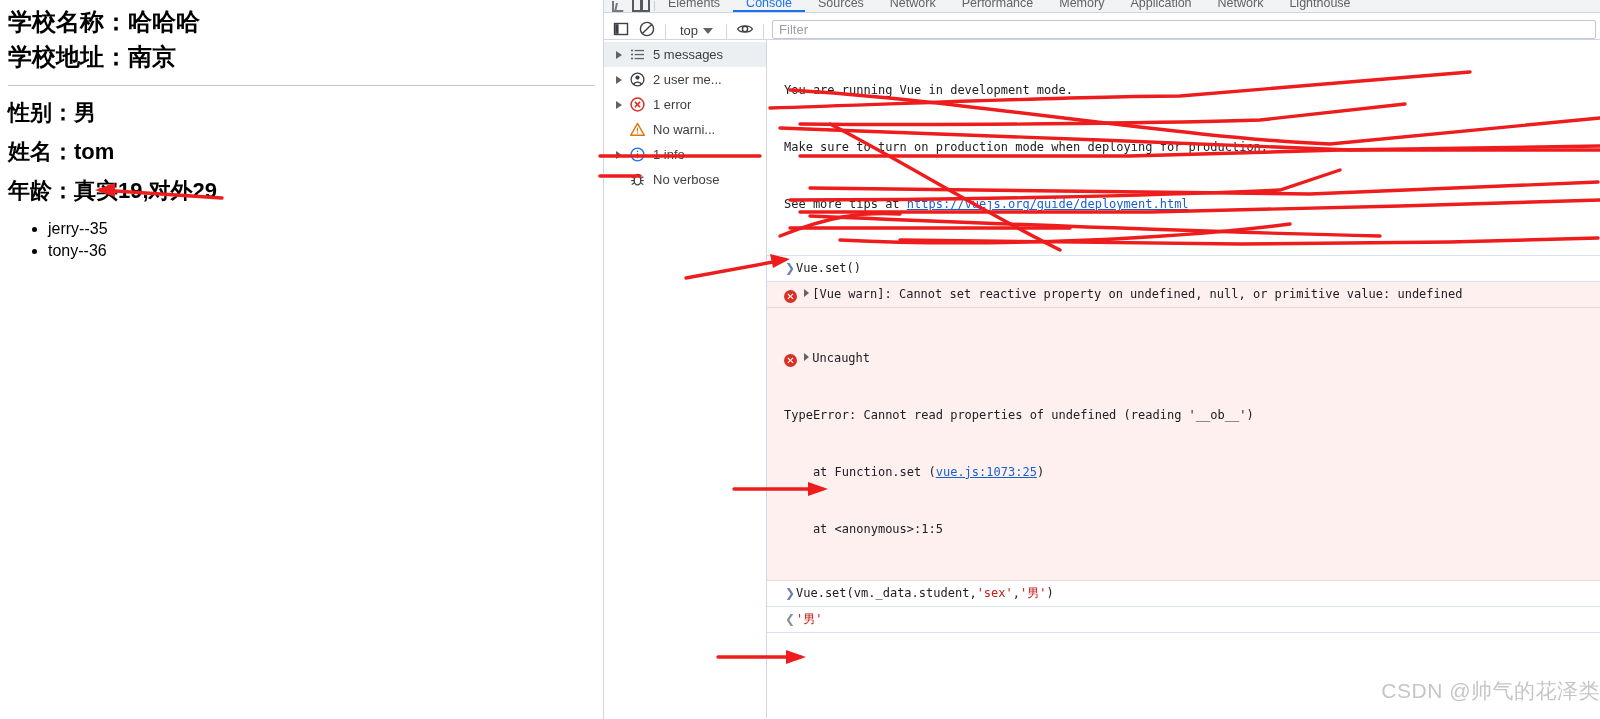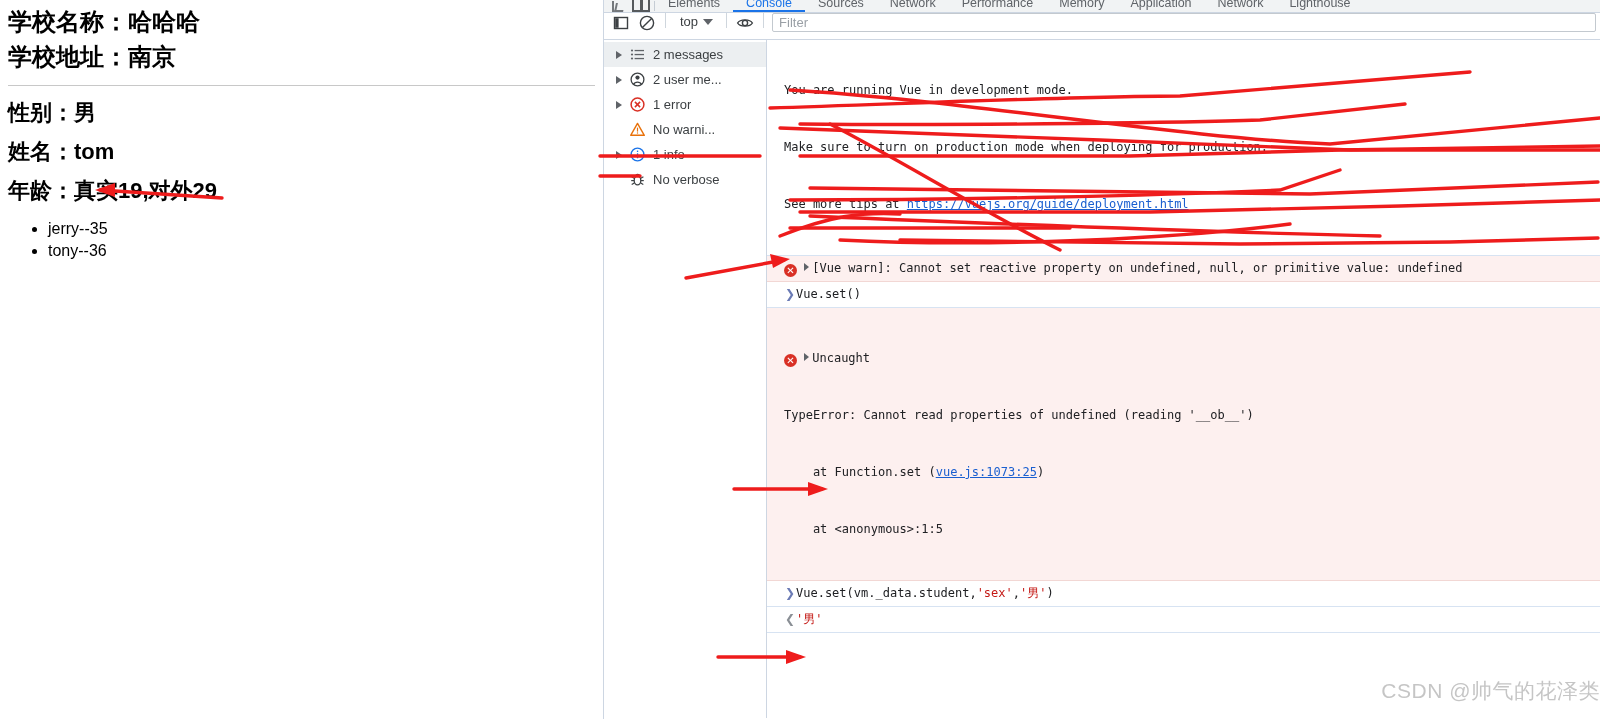--- a/index.html
+++ b/index.html
@@ -109,21 +109,21 @@
     content:""; position:absolute; left:0; right:0; bottom:0;
     height:2px; background:#1a73e8;
   }
 
   
   .dt-toolbar {
     height: 27px;
     background: #fff;
     border-bottom: 1px solid #cdd6e2;
     display: flex;
-    align-items: flex-start;
+    align-items: flex-end;
     padding: 0 4px 0 7px;
     gap: 6px;
   }
   .tb-icon { width: 20px; height: 20px; position: relative; flex: none; cursor: default; }
   .tb-sep { width: 1px; height: 15px; background: #cfd6dd; margin: 0 2px; flex: none; }
   .tb-ctx {
     display:flex; align-items:center; gap:5px;
     font-size: 13px; color: #3c4043;
     padding: 1px 5px 1px 6px;
     white-space: nowrap;
@@ -317,21 +317,21 @@
               <g fill="#5f6368">
                 <circle cx="3" cy="4.5" r="1.1"></circle>
                   <rect x="5.6" y="3.9" width="9.4" height="1.3"></rect>
                 <circle cx="3" cy="8.5" r="1.1"></circle>
                   <rect x="5.6" y="7.9" width="9.4" height="1.3"></rect>
                 <circle cx="3" cy="12.5" r="1.1"></circle>
                   <rect x="5.6" y="11.9" width="9.4" height="1.3"></rect>
               </g>
             </svg>
           </span>
-          <span class="cs-label">2 messages</span>
+          <span class="cs-label">5 messages</span>
         </div>
 
         <div class="cs-row">
           <span class="cs-arrow"></span>
           <span class="cs-ico">
             <svg width="17" height="17" viewBox="0 0 17 17">
               <circle cx="8.5" cy="8.5" r="6.4" fill="none" stroke="#3c4043" stroke-width="1.3"></circle>
               <circle cx="8.5" cy="6.6" r="2.1" fill="#3c4043"></circle>
               <path d="M4.4 13.6 A4.6 4.6 0 0 1 12.6 13.6" fill="none" stroke="#3c4043" stroke-width="1.3"></path>
             </svg>
@@ -398,26 +398,26 @@
       <div class="cons-log">
 
         <div class="log-entry">
           <div class="log-text">
             <div class="ln">You are running Vue in development mode.</div>
             <div class="ln">Make sure to turn on production mode when deploying for production.</div>
             <div class="ln"><span>See more tips at </span><a class="lnk" href="#">https://vuejs.org/guide/deployment.html</a></div>
           </div>
         </div>
 
+        <div class="log-entry">
+          <div class="log-text"><span class="arrow-out">❯</span><span class="ln">Vue.set()</span></div>
+        </div>
+
         <div class="log-entry err">
           <div class="log-text"><span class="err-badge">✕</span> <span class="tri"></span><span class="ln">[Vue warn]: Cannot set reactive property on undefined, null, or primitive value: undefined</span></div>
-        </div>
-
-        <div class="log-entry">
-          <div class="log-text"><span class="arrow-out">❯</span><span class="ln">Vue.set()</span></div>
         </div>
 
         <div class="log-entry err">
           <div class="log-text">
             <div class="ln"><span class="err-badge">✕</span> <span class="tri"></span><span>Uncaught</span></div>
             <div class="ln">TypeError: Cannot read properties of undefined (reading '__ob__')</div>
             <div class="ln"><span>    at Function.set (</span><a class="lnk" href="#">vue.js:1073:25</a><span>)</span></div>
             <div class="ln">    at &lt;anonymous&gt;:1:5</div>
           </div>
         </div>

